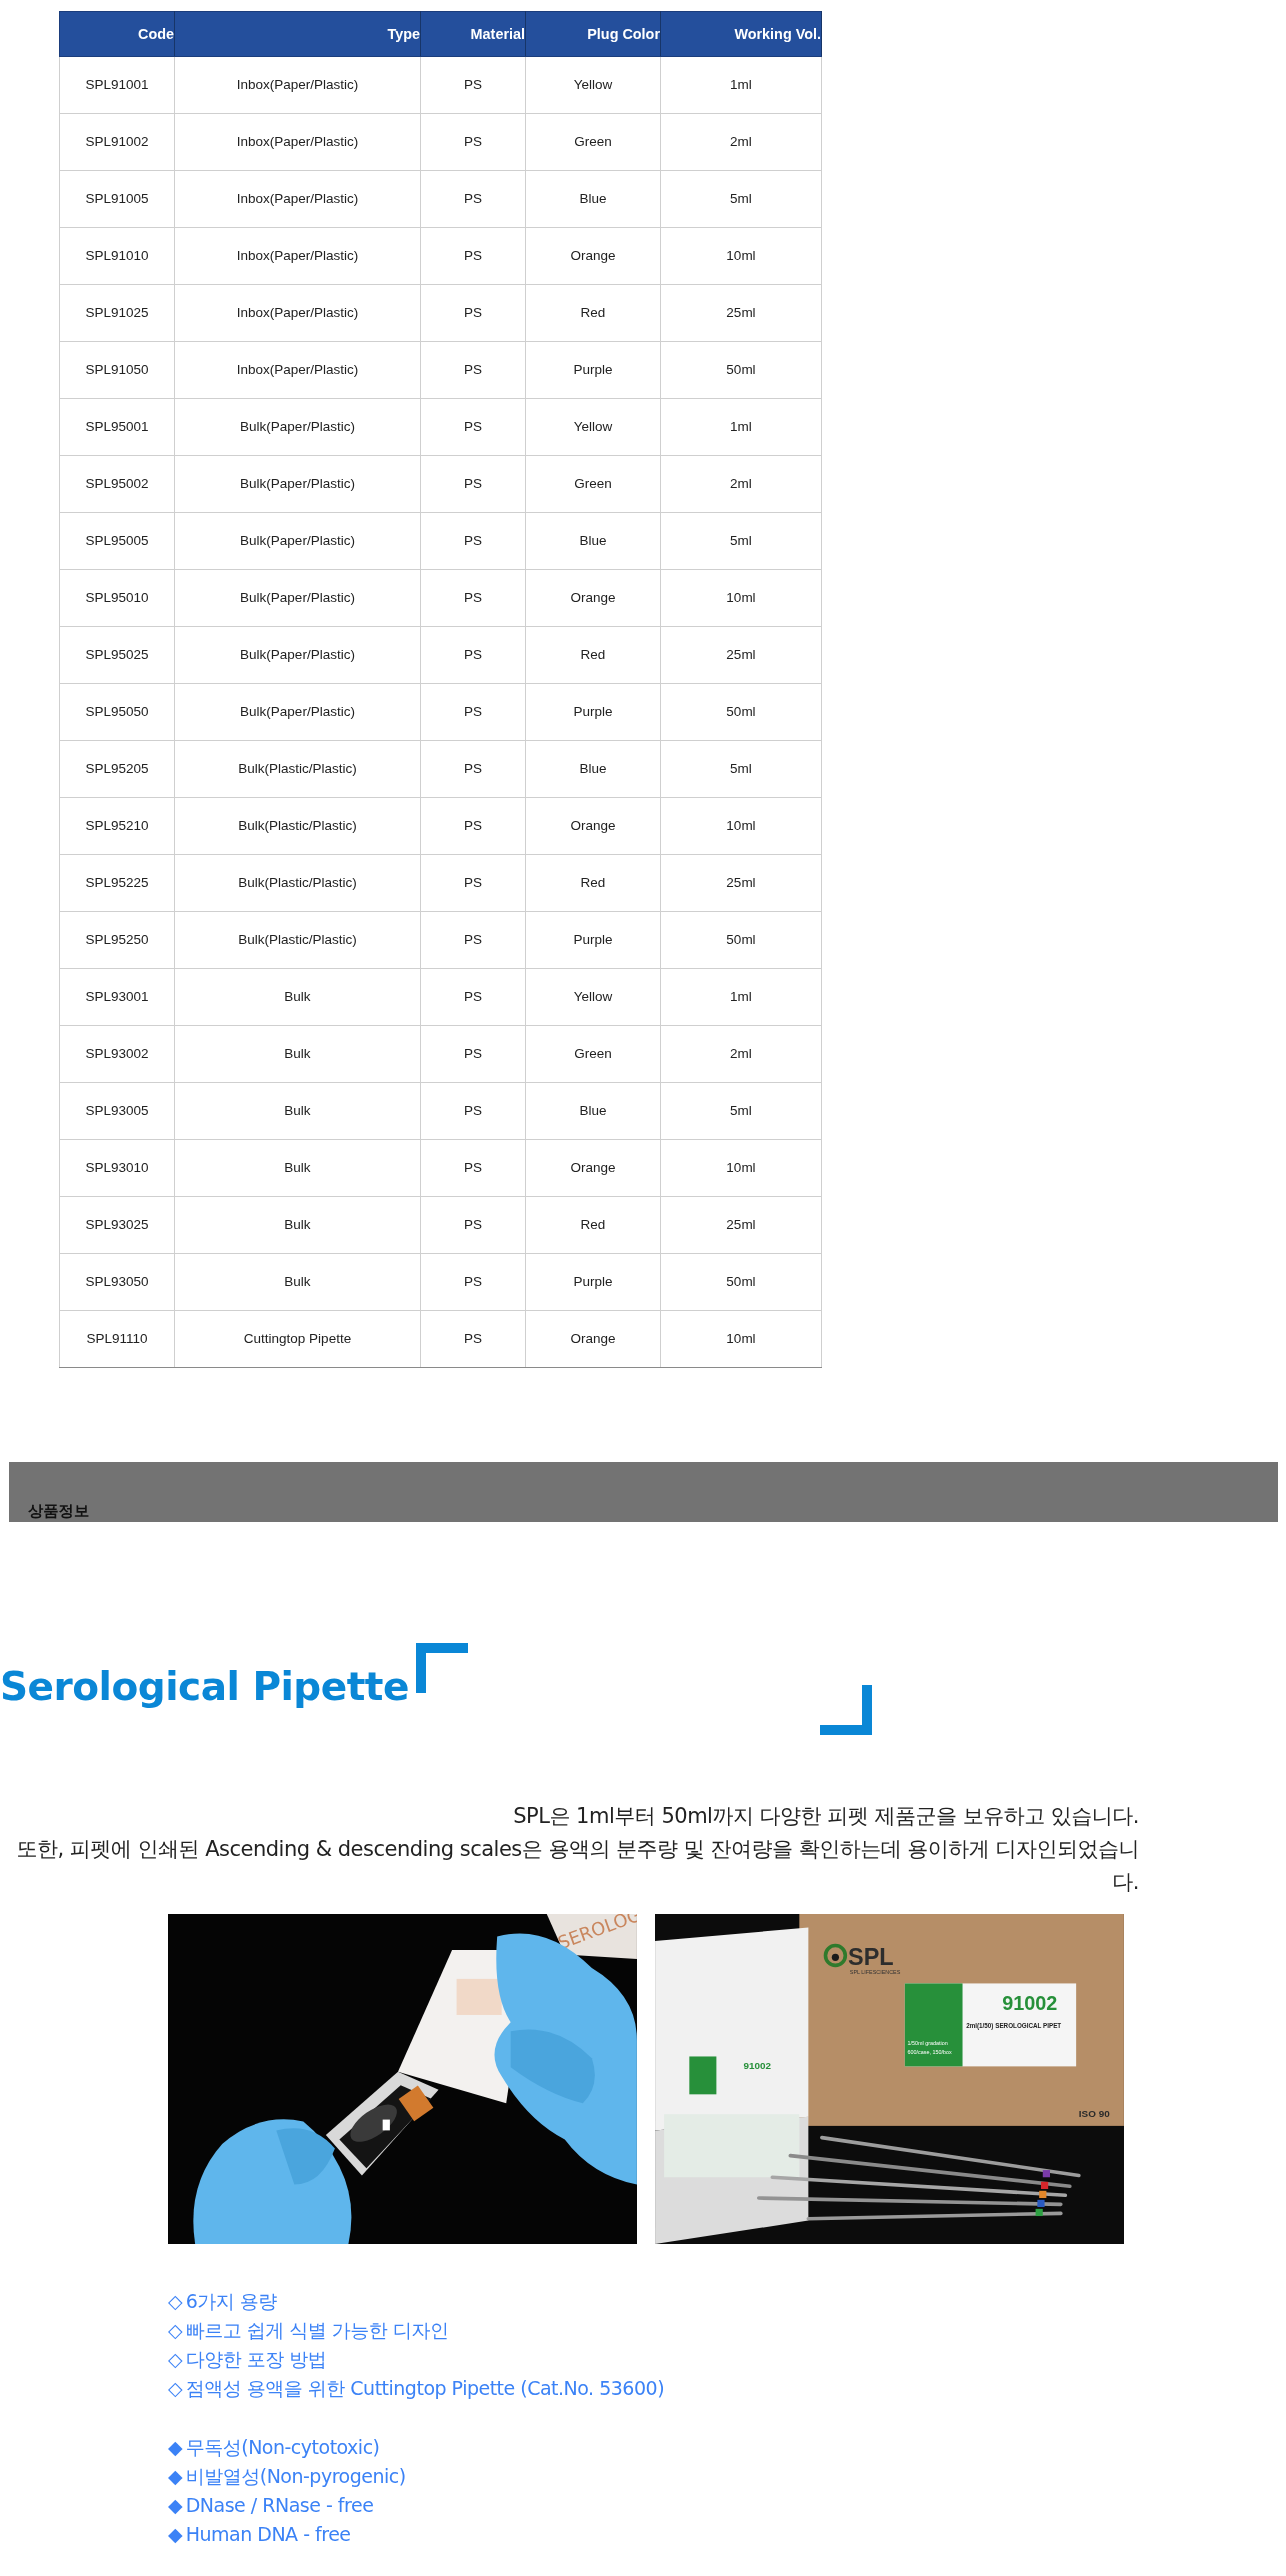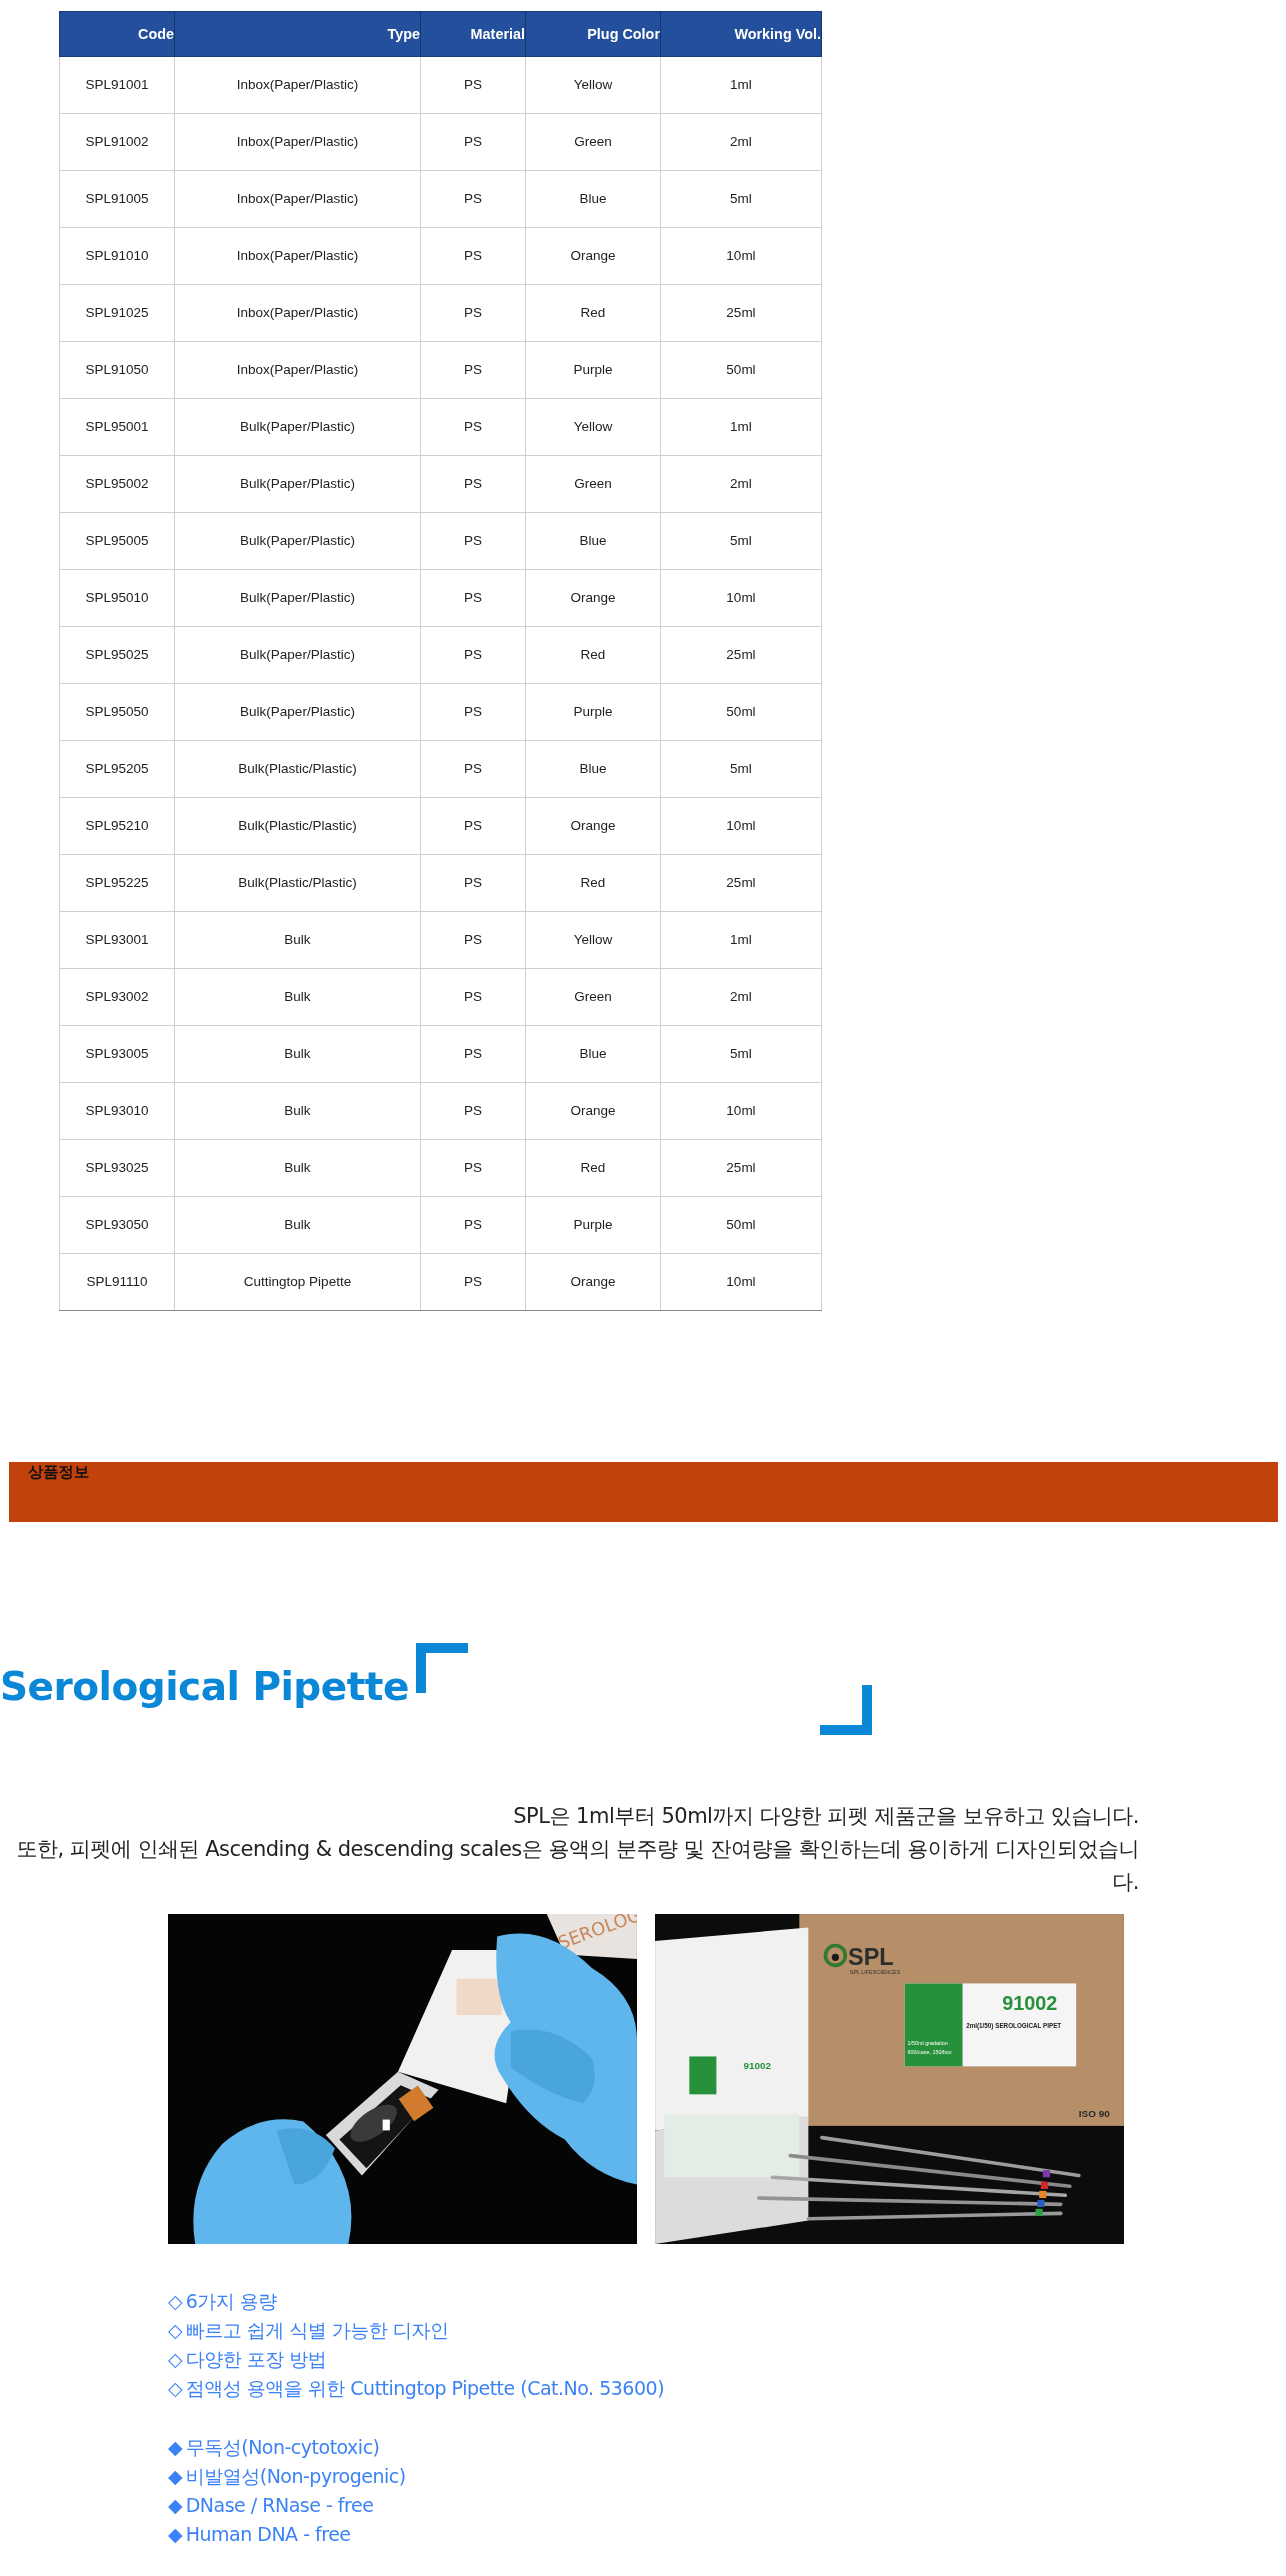--- a/index.html
+++ b/index.html
@@ -24,21 +24,21 @@
   }
   .spec-table td {
     height: 57px; text-align: center; font-size: 13.5px; color: #222;
     border: 0.9px solid #cfcfcf;
   }
   .spec-table tbody tr:last-child td { border-bottom: 1.8px solid #8a8a8a; }
 
   
   .section-bar {
     position: absolute; left: 9px; top: 1462px; width: 1269px; height: 60px;
-    background: #c2410c; display: flex; align-items: flex-start; padding-left: 19px;
+    background: #737373; display: flex; align-items: flex-end; padding-left: 19px;
   }
   .section-bar span { font-size: 15.3px; font-weight: bold; color: #111; font-family: "DejaVu Sans", sans-serif; }
 
   
   .bracket { position: absolute; width: 52px; height: 50px; }
   .bracket.tl { left: 416px; top: 1643px; border-top: 10.8px solid #0a87d6; border-left: 10.8px solid #0a87d6; }
   .bracket.br { left: 820px; top: 1685px; border-bottom: 10.8px solid #0a87d6; border-right: 10.8px solid #0a87d6; }
   .title {
     position: absolute; left: 0; width: 1287px; top: 1664px; text-align: left;
     font-size: 39px; color: #0a87d6; font-family: "DejaVu Sans", sans-serif; letter-spacing: -0.5px;
@@ -185,20 +185,27 @@
         <td>10ml</td>
       </tr>
       <tr>
         <td>SPL95225</td>
         <td>Bulk(Plastic/Plastic)</td>
         <td>PS</td>
         <td>Red</td>
         <td>25ml</td>
       </tr>
       <tr>
+        <td>SPL95250</td>
+        <td>Bulk(Plastic/Plastic)</td>
+        <td>PS</td>
+        <td>Purple</td>
+        <td>50ml</td>
+      </tr>
+      <tr>
         <td>SPL93001</td>
         <td>Bulk</td>
         <td>PS</td>
         <td>Yellow</td>
         <td>1ml</td>
       </tr>
       <tr>
         <td>SPL93002</td>
         <td>Bulk</td>
         <td>PS</td>

